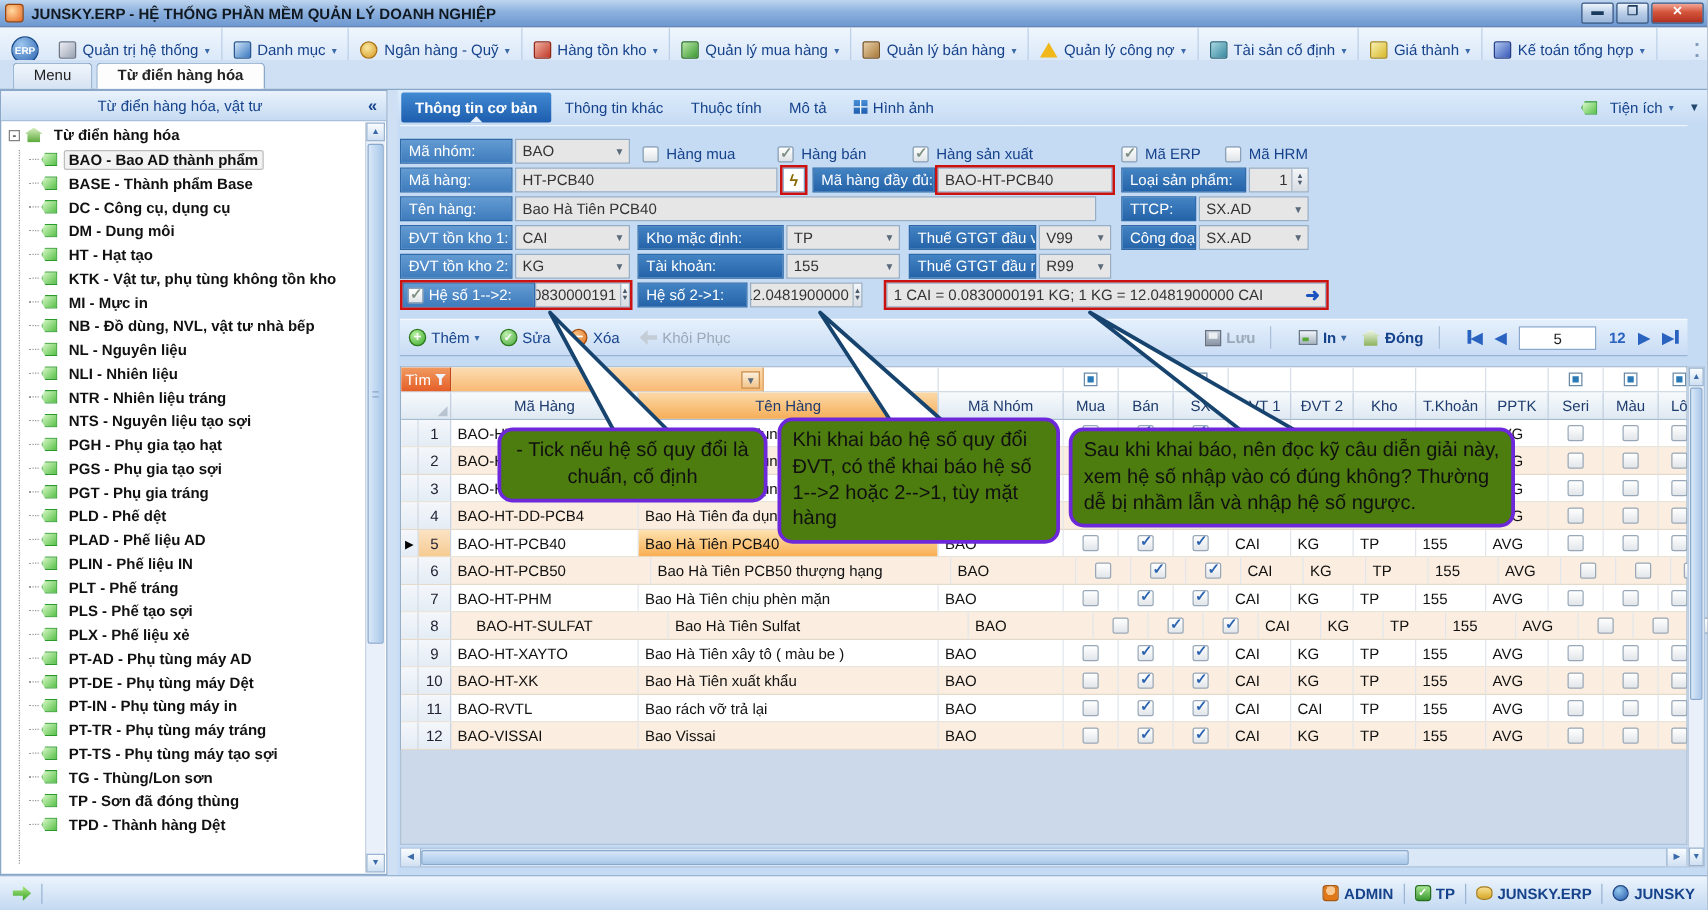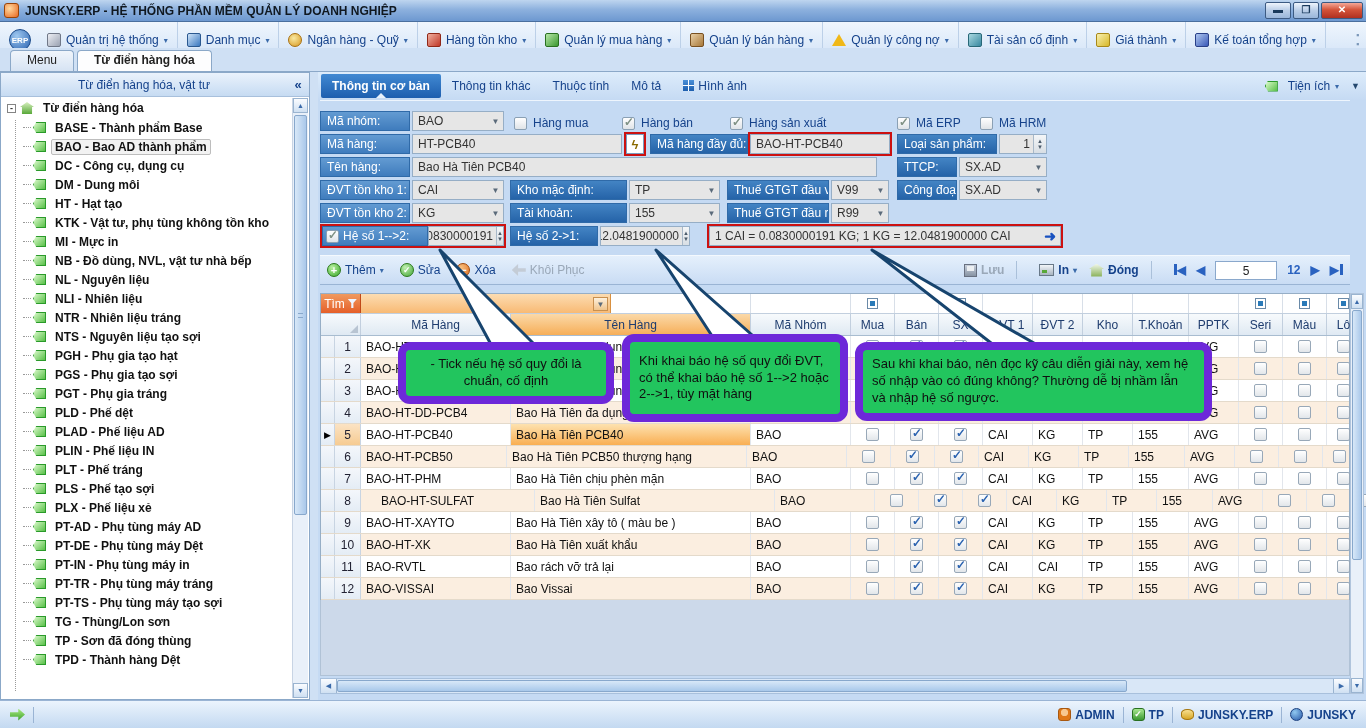--- a/index.html
+++ b/index.html
@@ -199,22 +199,22 @@
 .sbsep{width:1px;height:16px;background:#9ab4d4}
 .sb-item{display:flex;align-items:center;gap:4px}
 .user-icon{width:13px;height:13px;border-radius:3px;background:radial-gradient(circle at 50% 32%,#f8c890 38%,#e07818 40%);border:1px solid #a85810}
 .unit-check-icon{width:13px;height:13px;border-radius:3px;background:linear-gradient(#a8e890,#3a9830);
   border:1px solid #287020;color:#fff;font-size:9px;line-height:11px;text-align:center}
 .database-icon{width:13px;height:11px;background:linear-gradient(#f8e090,#d8a828);border:1px solid #a87810;border-radius:6px/4px}
 .network-icon{width:13px;height:13px;border-radius:50%;background:radial-gradient(circle at 35% 30%,#90c8f0,#2858a8);border:1px solid #1a4080}
 
 
 #tail-svg{position:absolute;left:0;top:0;z-index:40;pointer-events:none}
-.bubble{position:absolute;z-index:41;background:#22c55e;border:8px solid #6d28d9;border-radius:12px;
-  color:#101010;font-size:13px;line-height:1.3;padding:6px 9px;display:flex;align-items:center}
+.bubble{position:absolute;z-index:41;background:#4d7c0f;border:3px solid #6d28d9;border-radius:12px;
+  color:#101010;font-size:16px;line-height:1.3;padding:6px 9px;display:flex;align-items:center}
 .bubble.center{text-align:center;justify-content:center}
 </style>
 </head>
 <body>
 
 <div id="app">
 
   <div class="titlebar">
     <span class="app-icon"></span>
     <span class="title">JUNSKY.ERP - HỆ THỐNG PHẦN MỀM QUẢN LÝ DOANH NGHIỆP</span>
@@ -292,27 +292,27 @@
       <span class="side-title">Từ điển hàng hóa, vật tư</span>
       <span class="collapse-btn">«</span>
     </div>
     <div class="tree" id="tree">
       <div class="tree-line"></div>
     <div class="tnode troot">
           <span class="texp">-</span>
           <span class="root-home-icon"></span>
           <span class="tlabel">Từ điển hàng hóa</span>
         </div>
+        <div class="tnode tchild sel">
+          <span class="tree-tag-icon"></span>
+          <span class="tlabel">BAO - Bao AD thành phẩm</span>
+        </div>
         <div class="tnode tchild">
           <span class="tree-tag-icon"></span>
           <span class="tlabel">BASE - Thành phẩm Base</span>
-        </div>
-        <div class="tnode tchild sel">
-          <span class="tree-tag-icon"></span>
-          <span class="tlabel">BAO - Bao AD thành phẩm</span>
         </div>
         <div class="tnode tchild">
           <span class="tree-tag-icon"></span>
           <span class="tlabel">DC - Công cụ, dụng cụ</span>
         </div>
         <div class="tnode tchild">
           <span class="tree-tag-icon"></span>
           <span class="tlabel">DM - Dung môi</span>
         </div>
         <div class="tnode tchild">
@@ -785,21 +785,21 @@
           <div class="gc check" style="width: 44px;">
             <span class="gcb"></span>
           </div>
           <div class="gc check" style="width: 34px;">
             <span class="gcb"></span>
           </div>
         </div>
         <div class="gr alt">
           <div class="gc cmark" style="width: 14px;"></div>
           <div class="gc cnum" style="width: 26px;">6</div>
-          <div class="gc" style="width: 146px;">BAO-HT-PCB50</div>
+          <div class="gc" style="width: 160px;">BAO-HT-PCB50</div>
           <div class="gc" style="width: 240px;">Bao Hà Tiên PCB50 thượng hạng</div>
           <div class="gc" style="width: 100px;">BAO</div>
           <div class="gc check" style="width: 44px;">
             <span class="gcb"></span>
           </div>
           <div class="gc check" style="width: 44px;">
             <span class="gcb on"></span>
           </div>
           <div class="gc check" style="width: 44px;">
             <span class="gcb on"></span>

